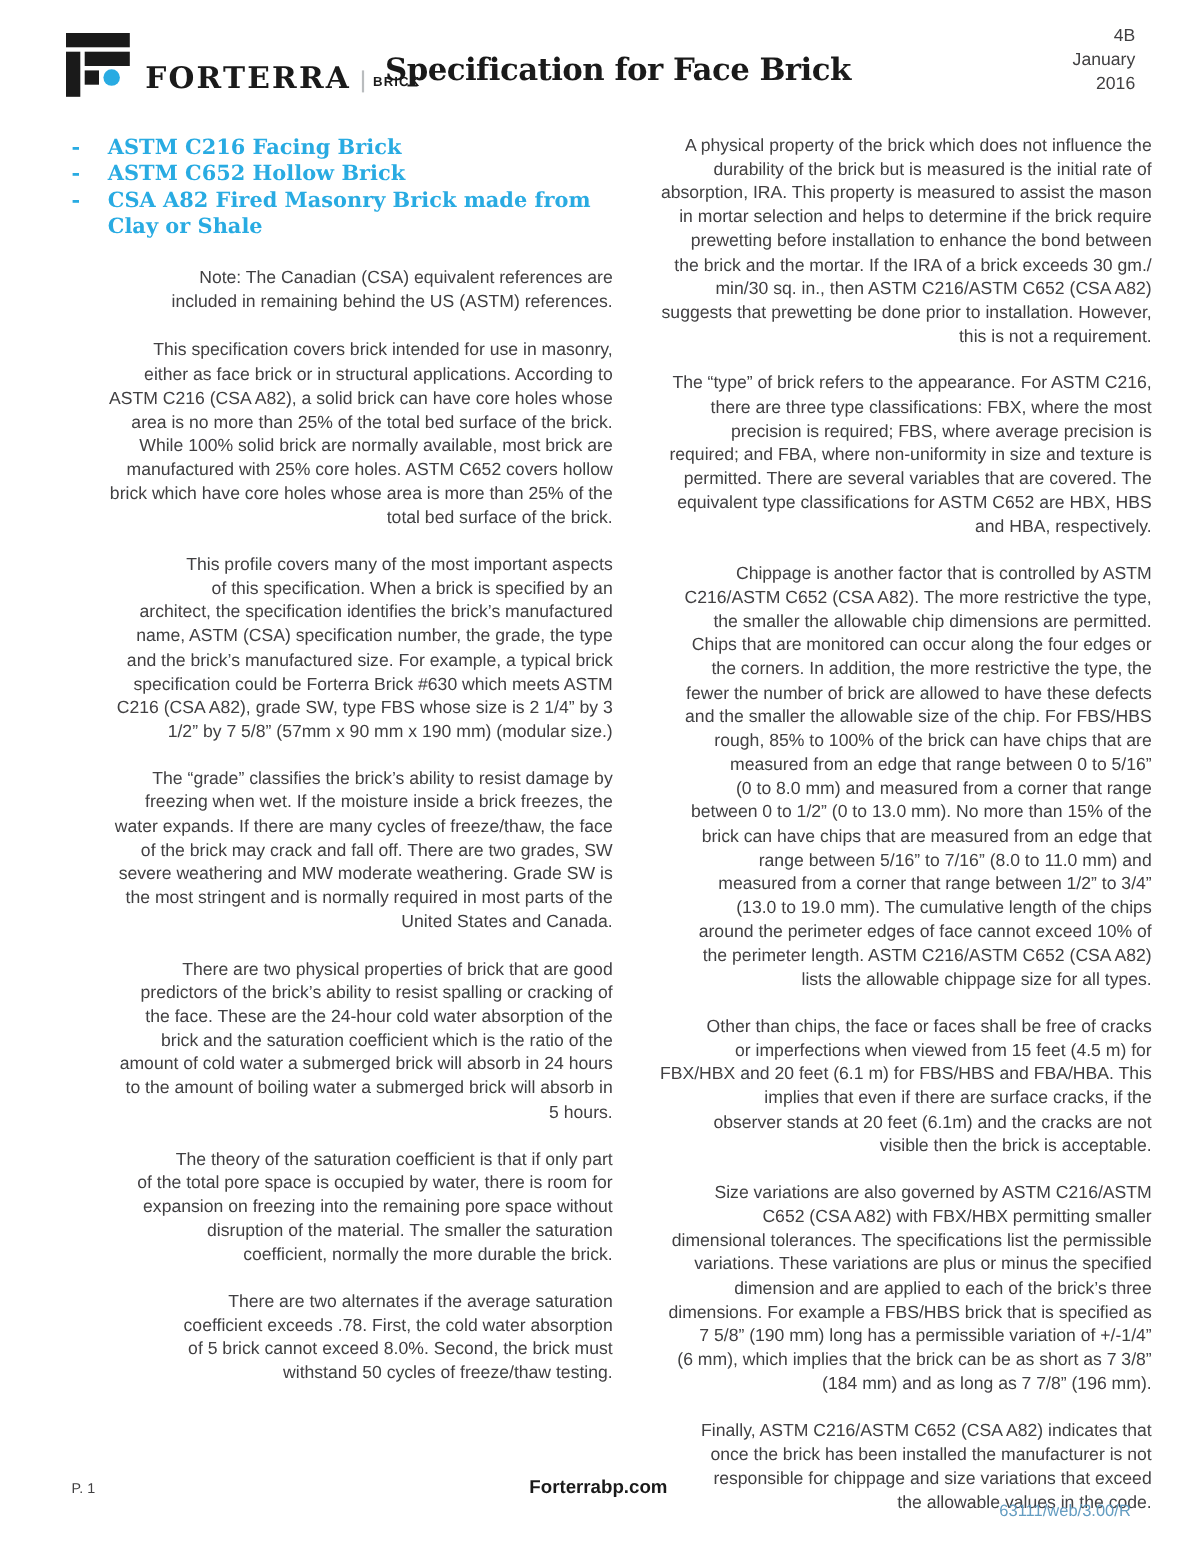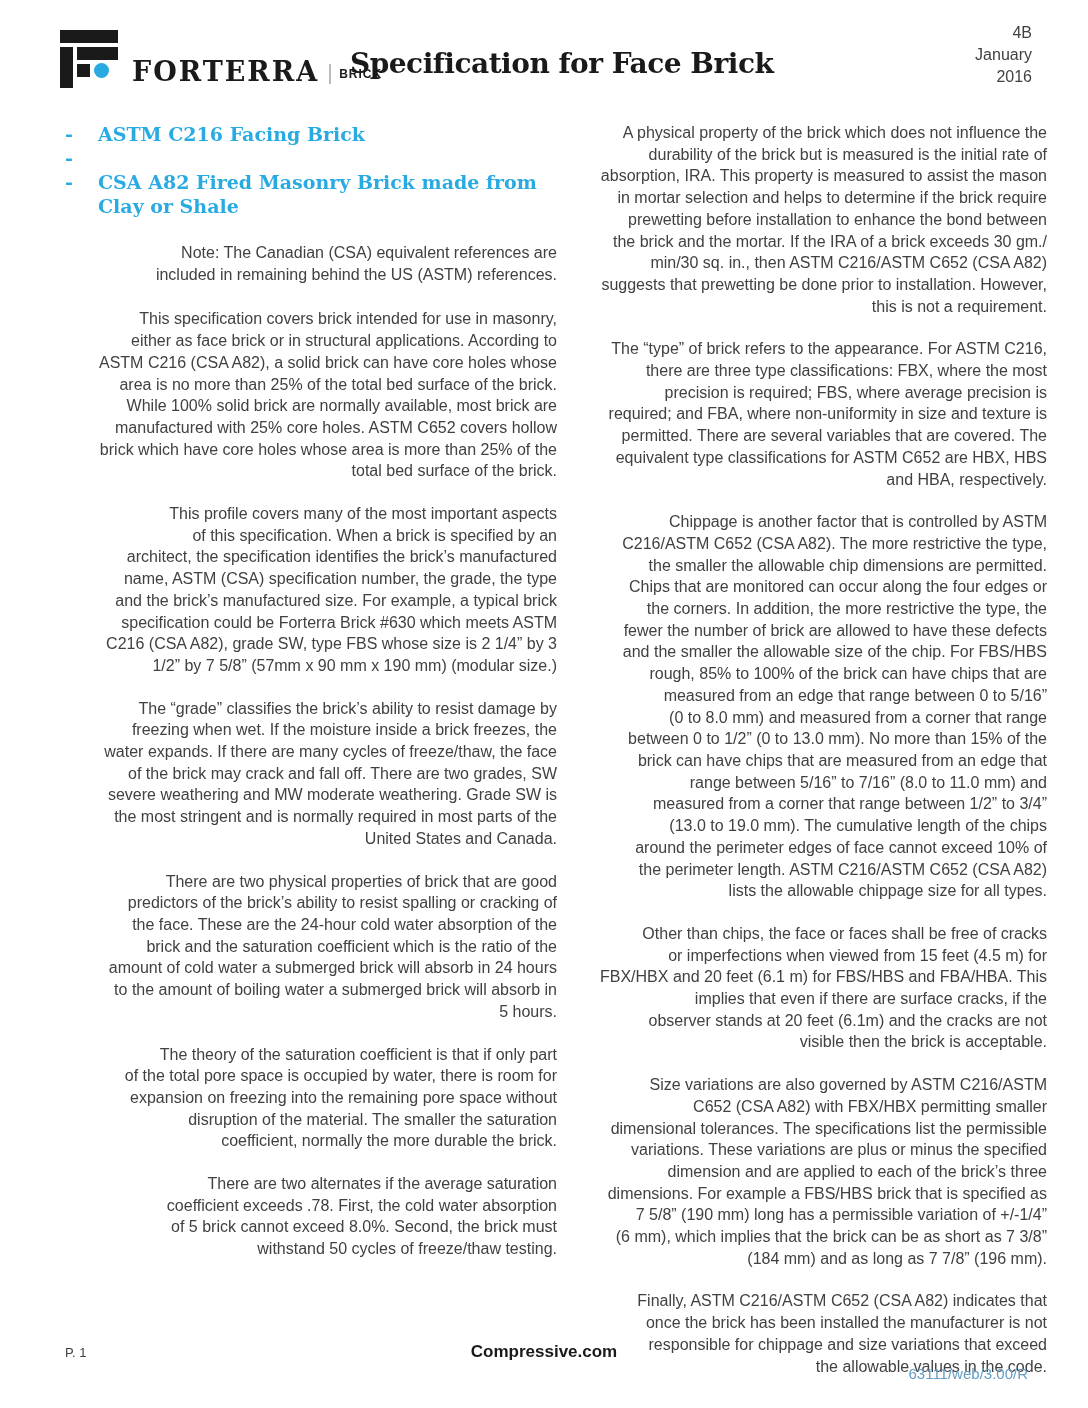--- a/index.html
+++ b/index.html
@@ -172,20 +172,21 @@
 
   <main class="columns">
     <section class="col-left">
       <ul class="bullets">
         <li>
           <span class="dash">-</span>
           <span class="blabel">ASTM C216 Facing Brick</span>
         </li>
         <li>
           <span class="dash">-</span>
+          <span class="blabel">ASTM C652 Hollow Brick</span>
         </li>
         <li>
           <span class="dash">-</span>
           <span class="blabel">CSA A82 Fired Masonry Brick made from
 Clay or Shale</span>
         </li>
       </ul>
 
       <p class="body-p note-p">Note: The Canadian (CSA) equivalent references are
 included in remaining behind the US (ASTM) references.</p>
@@ -283,17 +284,17 @@
 (184 mm) and as long as 7 7/8” (196 mm).</p>
       <p class="body-p">Finally, ASTM C216/ASTM C652 (CSA A82) indicates that
 once the brick has been installed the manufacturer is not
 responsible for chippage and size variations that exceed
 the allowable values in the code.</p>
     </section>
   </main>
 
   <footer>
     <div class="page-number">P. 1</div>
-    <div class="website">Compressive.com</div>
+    <div class="website">Forterrabp.com</div>
     <div class="doc-ref">63111/web/3.00/R</div>
   </footer>
 
 </div>
 
 </body></html>

